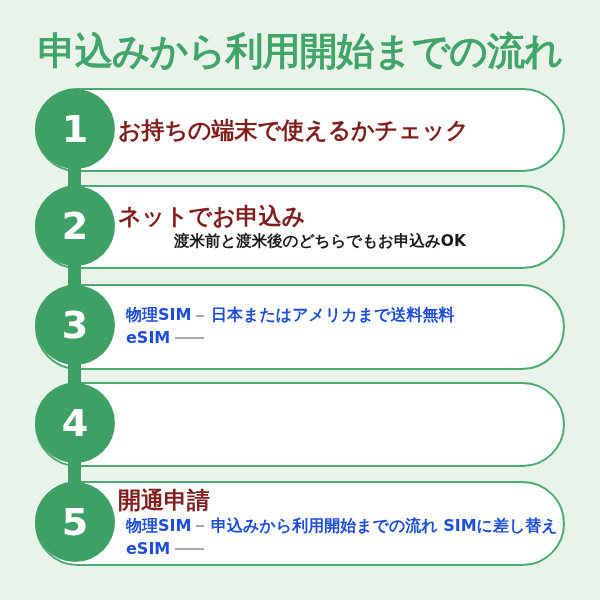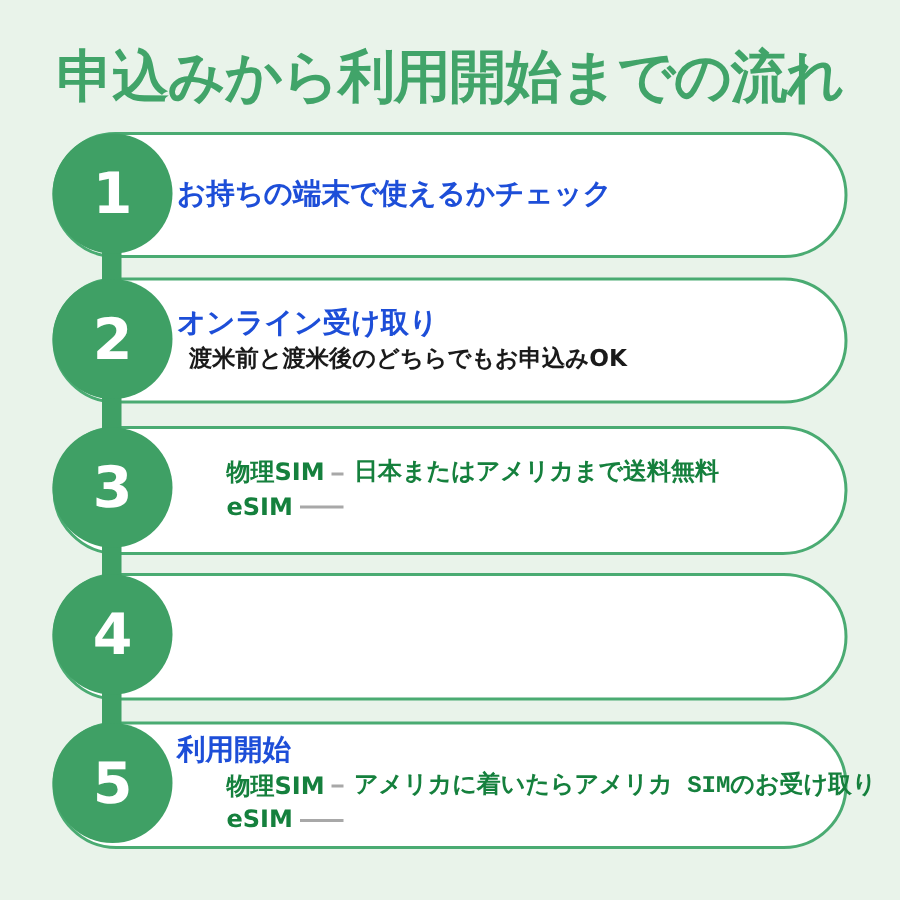--- a/index.html
+++ b/index.html
@@ -62,61 +62,60 @@
   .content {
     position: absolute;
     left: 83px; right: 10px; top: 0; bottom: 0;
     display: flex;
     flex-direction: column;
     justify-content: center;
     z-index: 4;
     row-gap: 2px;
   }
   .heading {
-    font-size: 19px;
+    font-size: 23px;
     font-weight: bold;
-    color: #1d4ed8;
+    color: #7f1d1d;
     line-height: 1.15;
     white-space: nowrap;
   }
   .sub {
     font-size: 15.5px;
     font-weight: bold;
     color: #1a1a1a;
     padding-left: 8px;
     line-height: 1.3;
     white-space: nowrap;
+    margin-left: 48px;
   }
   .detail-row {
     display: flex;
     align-items: flex-end;
     padding-left: 8px;
     font-size: 16px;
     font-weight: bold;
-    color: #15803d;
+    color: #1d4ed8;
     line-height: 1.3;
     white-space: nowrap;
-    margin-left: 25px;
   }
   .lwrap {
     display: flex;
     align-items: center;
     flex: 0 0 78px;
     width: 78px;
   }
   .dash {
     flex: 1;
     min-width: 8px;
     height: 2px;
     background: #a8a8a8;
     margin-left: 5px;
   }
   .desc {
     margin-left: 7px;
-    font-family: Liberation Mono, monospace;
   }
 </style>
 </head>
 <body>
 
 <div class="canvas">
 
   <div class="title">申込みから利用開始までの流れ</div>
 
   <div class="connector"></div>
@@ -130,21 +129,21 @@
       <div class="heading">お持ちの端末で使えるかチェック</div>
     </div>
   </div>
 
   <div class="step" style="top:185px;height:84px;">
     <div class="pill"></div>
     <div class="circle">
       <span>2</span>
     </div>
     <div class="content">
-      <div class="heading">オンライン受け取り</div>
+      <div class="heading">ネットでお申込み</div>
       <div class="sub">渡米前と渡米後のどちらでもお申込みOK</div>
     </div>
   </div>
 
   <div class="step" style="top:284px;height:86px;">
     <div class="pill"></div>
     <div class="circle">
       <span>3</span>
     </div>
     <div class="content">
@@ -170,27 +169,27 @@
       <span>4</span>
     </div>
   </div>
 
   <div class="step" style="top:481px;height:85px;">
     <div class="pill"></div>
     <div class="circle">
       <span>5</span>
     </div>
     <div class="content">
-      <div class="heading">利用開始</div>
+      <div class="heading">開通申請</div>
       <div class="detail-row">
         <span class="lwrap">
           <span>物理SIM</span>
           <span class="dash"></span>
         </span>
-        <span class="desc">アメリカに着いたらアメリカ SIMのお受け取り</span>
+        <span class="desc">申込みから利用開始までの流れ SIMに差し替え</span>
       </div>
       <div class="detail-row">
         <span class="lwrap">
           <span>eSIM</span>
           <span class="dash"></span>
         </span>
       </div>
     </div>
   </div>
 

